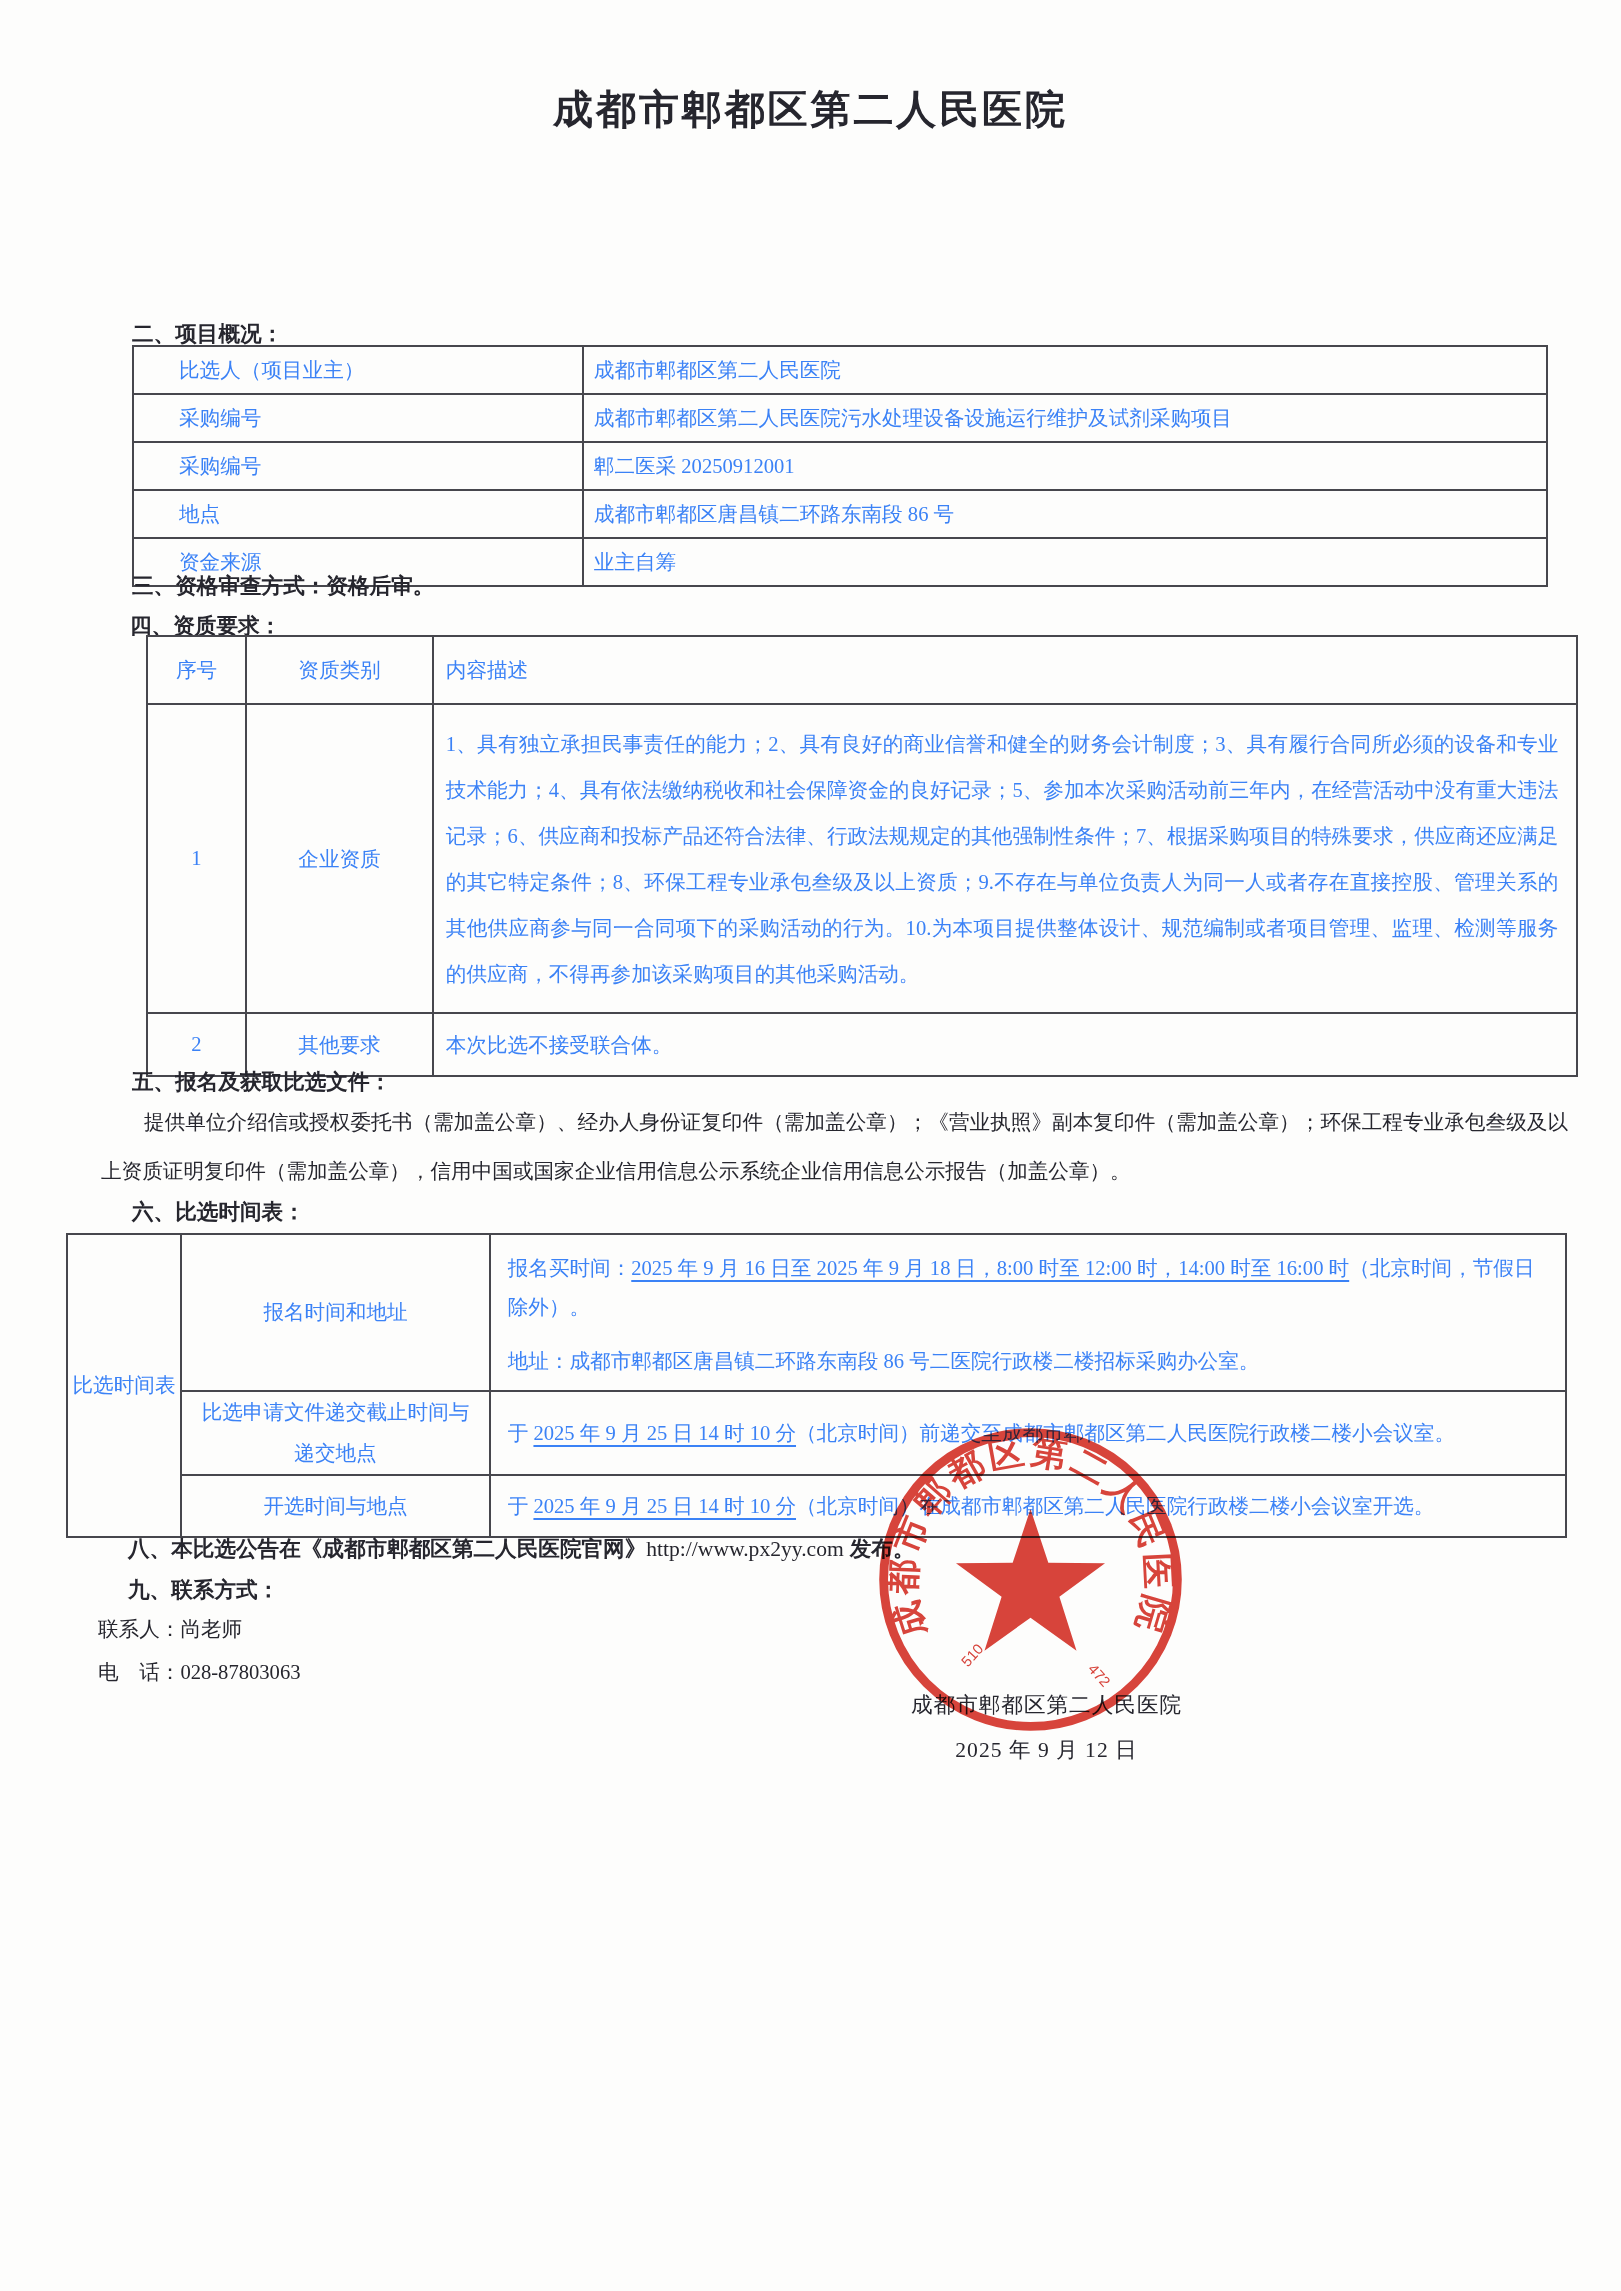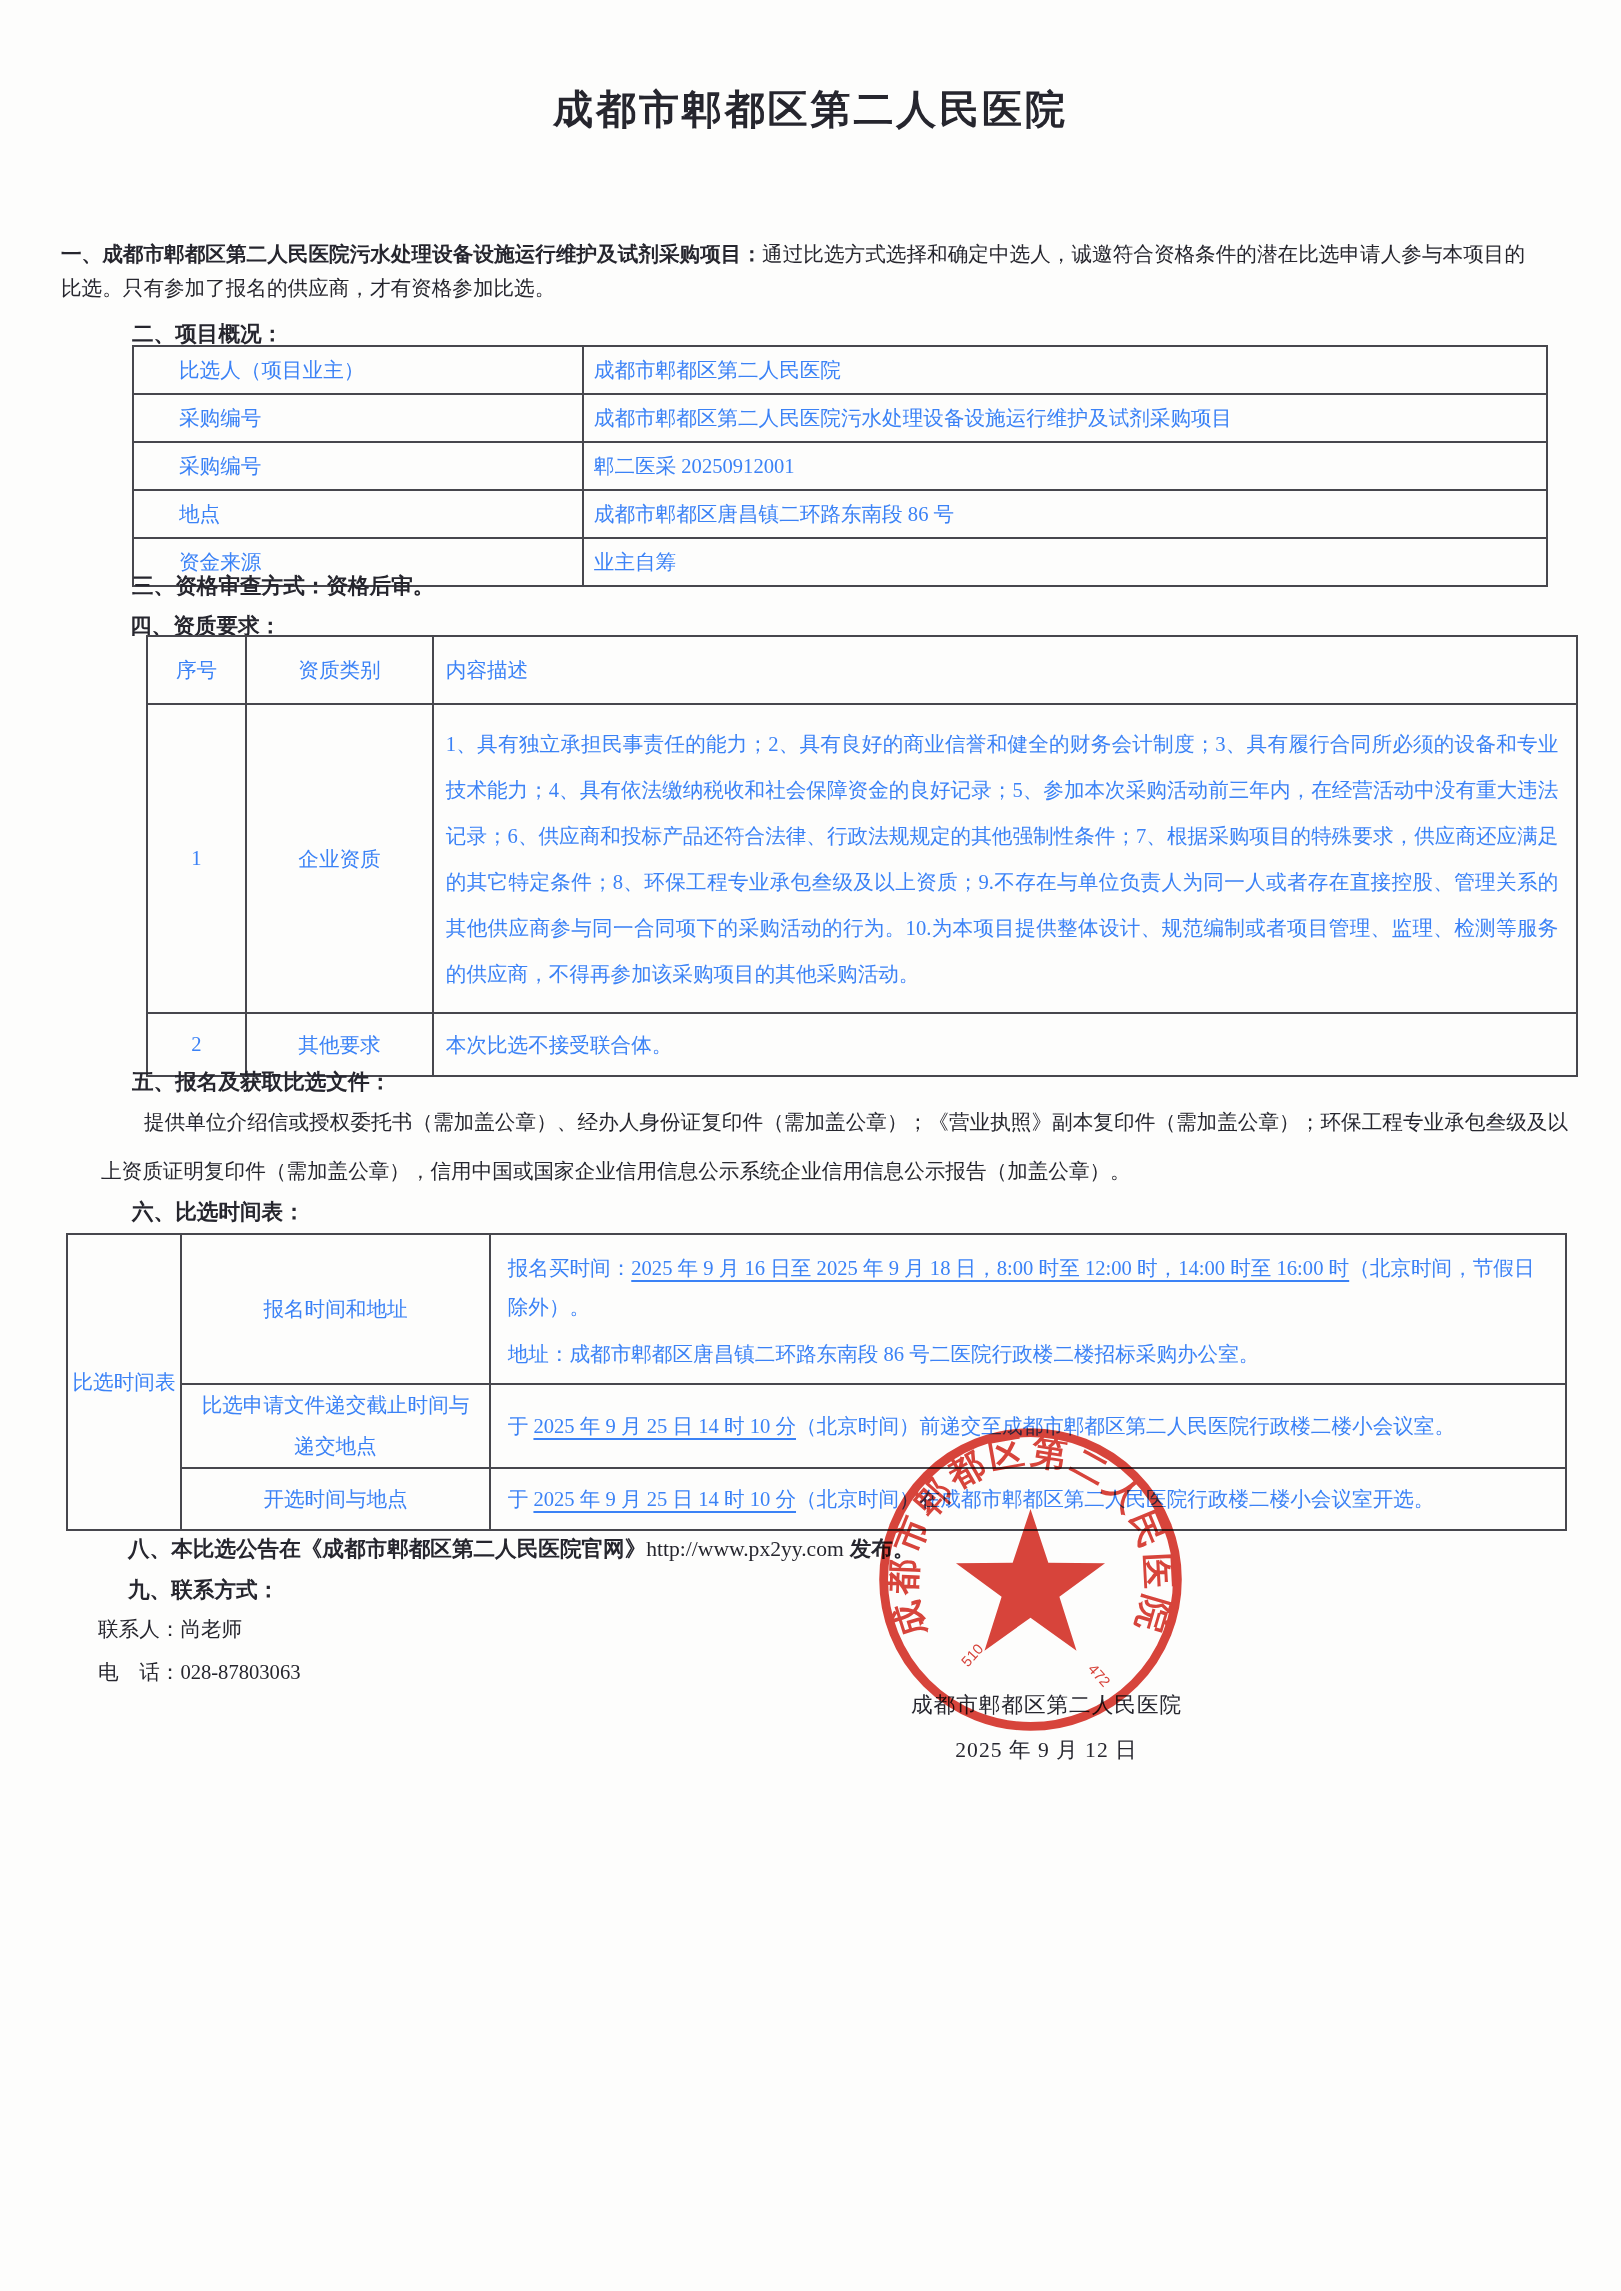--- a/index.html
+++ b/index.html
@@ -37,23 +37,20 @@
   .sig{letter-spacing:1px;font-size:21.6px;text-align:center;}
   .stamp{position:absolute;left:866px;top:1415px;mix-blend-mode:multiply;opacity:.93;}
 </style>
 </head>
 <body>
 
 <div class="page">
 
   <div class="abs title1 songti">成都市郫都区第二人民医院</div>
 
-  <div class="abs body-text" style="left:61px;top:237px;width:1464px;">
-    <span class="heiti" style="font-size:20.6px;">一、成都市郫都区第二人民医院污水处理设备设施运行维护及试剂采购项目：</span><span>通过比选方式选择和确定中选人，诚邀符合资格条件的潜在比选申请人参与本项目的比选。只有参加了报名的供应商，才有资格参加比选。</span>
-  </div>
 
   <div class="abs heiti h-num" style="left:132px;top:320px;">二、项目概况：</div>
   <table class="abs t-overview" style="left:132px;top:345px;">
     <colgroup>
         <col style="width:450px;">
         <col>
       </colgroup>
     <tbody>
         <tr>
       <td class="lbl">比选人（项目业主）</td>
@@ -117,21 +114,21 @@
         <col style="width:114px;">
         <col style="width:309px;">
         <col>
       </colgroup>
     <tbody>
         <tr style="height:127px;">
       <td class="axis" rowspan="3">比选时间表</td>
       <td class="rlabel">报名时间和地址</td>
       <td class="rcontent top">
         <div><span>报名买时间：</span><span class="u">2025 年 9 月 16 日至 2025 年 9 月 18 日，8:00 时至 12:00 时，14:00 时至 16:00 时</span><span>（北京时间，节假日除外）。</span></div>
-        <div style="margin-top:8px;">地址：成都市郫都区唐昌镇二环路东南段 86 号二医院行政楼二楼招标采购办公室。</div>
+        <div style="margin-top:15px;">地址：成都市郫都区唐昌镇二环路东南段 86 号二医院行政楼二楼招标采购办公室。</div>
       </td>
     </tr>
     <tr style="height:76px;">
       <td class="rlabel">比选申请文件递交截止时间与递交地点</td>
       <td class="rcontent">
         <span>于 </span><span class="u">2025 年 9 月 25 日 14 时 10 分</span><span>（北京时间）前递交至成都市郫都区第二人民医院行政楼二楼小会议室。</span>
       </td>
     </tr>
     <tr style="height:62px;">
       <td class="rlabel">开选时间与地点</td>

